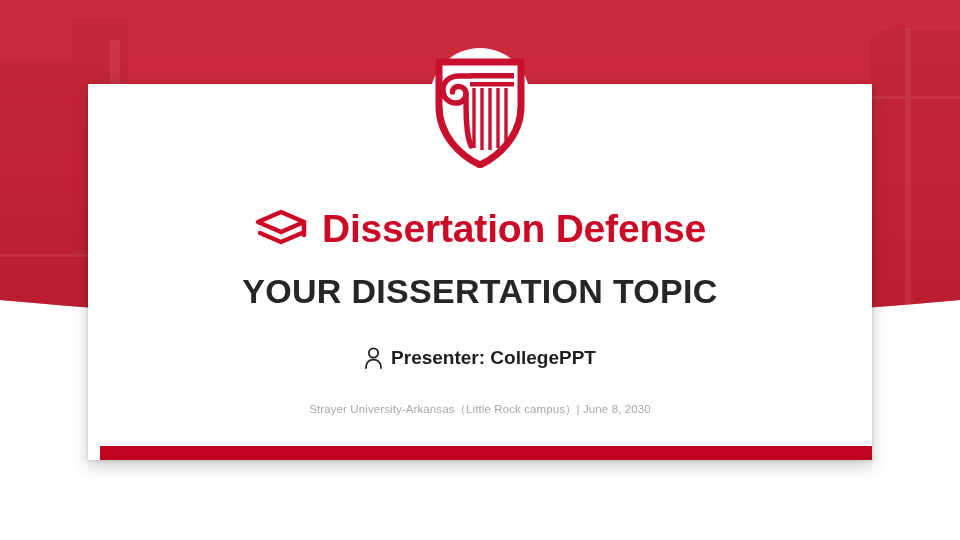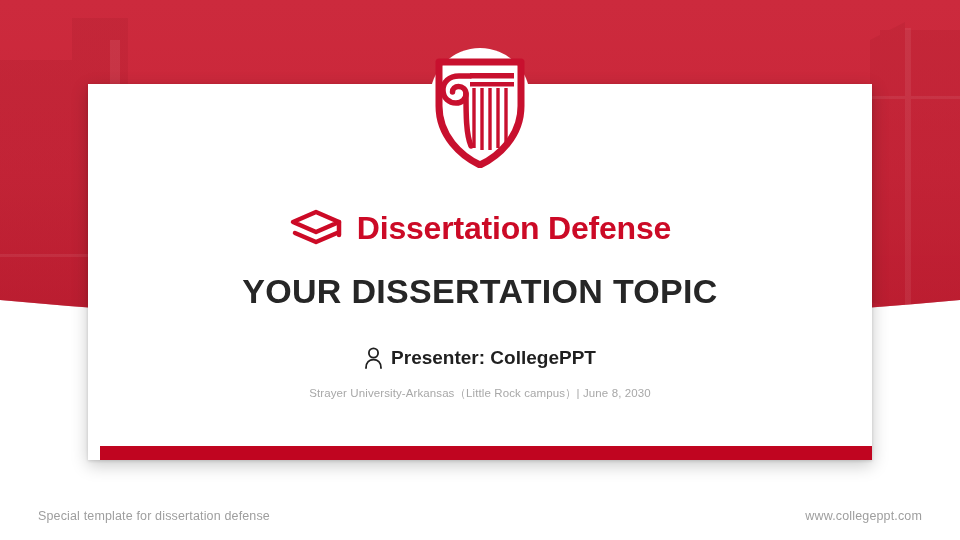--- a/index.html
+++ b/index.html
@@ -63,21 +63,21 @@
   
   .headline {
     display: flex;
     align-items: center;
     justify-content: center;
     gap: 14px;
     height: 52px;
   }
   .cap-icon { width: 54px; height: 40px; display: block; flex: none; }
   .headline-text {
-    font-size: 32px;
+    font-size: 39px;
     font-weight: bold;
     color: #cc0a26;
     letter-spacing: -0.2px;
     line-height: 1;
     white-space: nowrap;
   }
 
   .topic {
     margin-top: 19px;
     font-size: 34px;
@@ -103,21 +103,21 @@
   }
   .person-label {
     font-size: 19px;
     font-weight: bold;
     color: #1f1f1f;
     white-space: nowrap;
   }
   .person-icon { display: block; flex: none; }
 
   .meta {
-    margin-top: 17px;
+    margin-top: 33px;
     font-size: 11.5px;
     color: #a8a8a8;
     letter-spacing: .1px;
     white-space: nowrap;
   }
 
   
   .card-bar {
     position: absolute;
     left: 12px;
@@ -250,18 +250,14 @@
 
       </div>
 
       <div class="meta">Strayer University-Arkansas（Little Rock campus）| June 8, 2030</div>
 
     </div>
 
     <div class="card-bar"></div>
   </div>
 
-  <div class="footer">
-    <span class="footer-text">Special template for dissertation defense</span>
-    <span class="footer-text">www.collegeppt.com</span>
-  </div>
 
 </div>
 
 </body></html>

